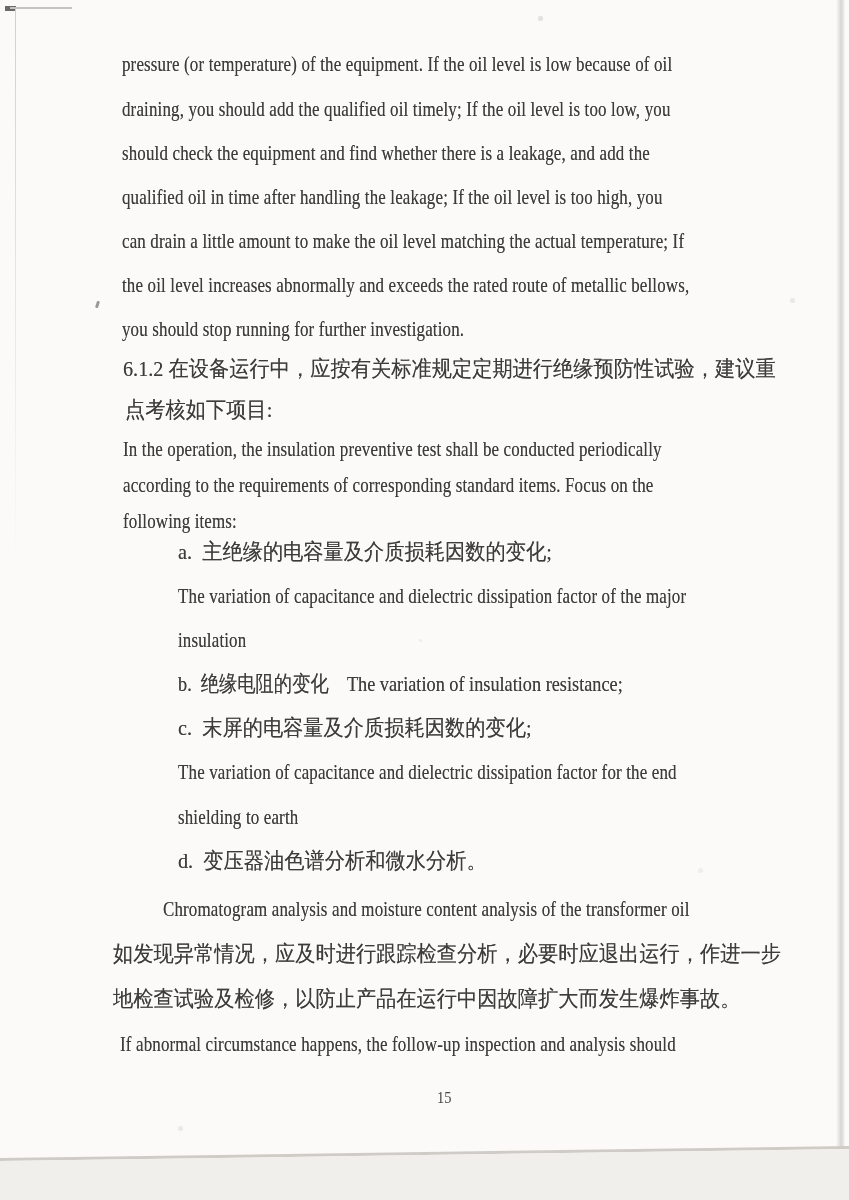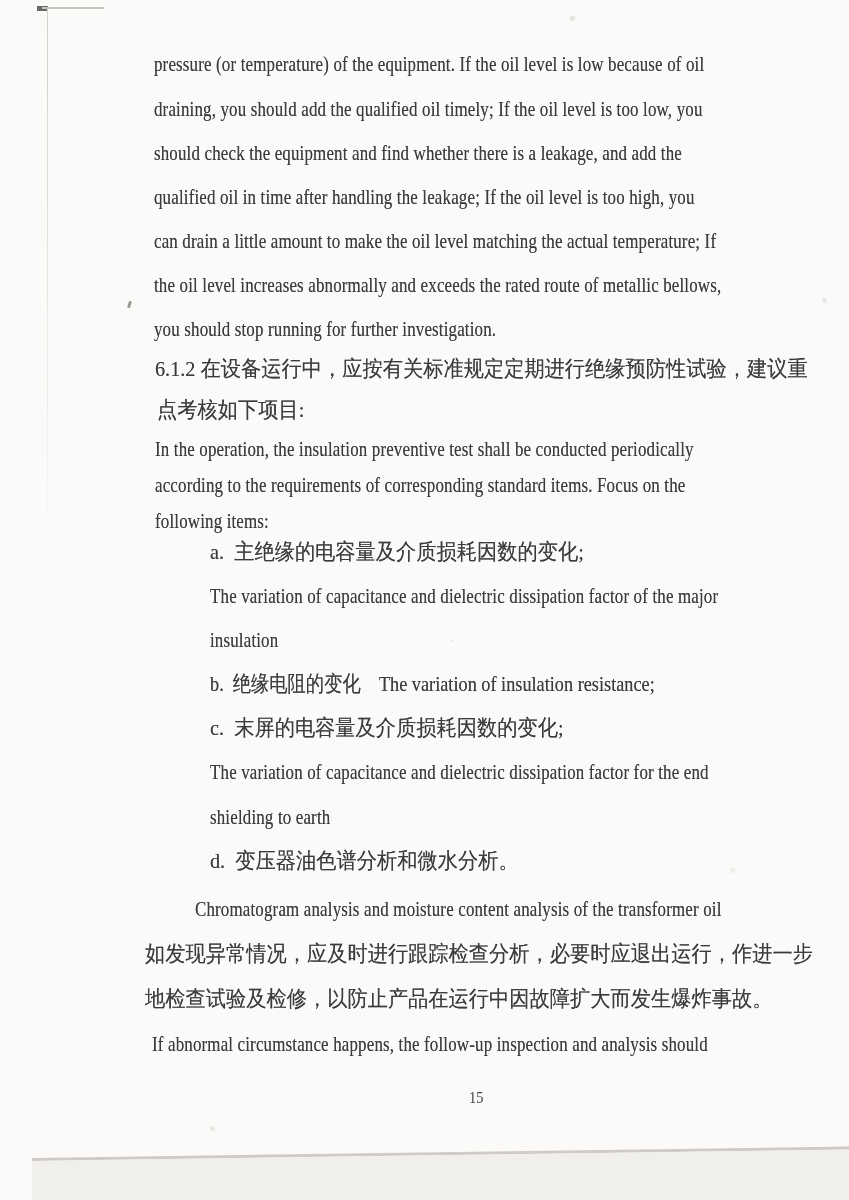--- a/index.html
+++ b/index.html
@@ -10,21 +10,20 @@
     width: 849px;
     height: 1200px;
     position: relative;
     overflow: hidden;
     background: #fbfaf8;
     font-family: "Liberation Serif", serif;
   }
   .page {
     position: absolute;
     inset: 0;
-    margin-left: 32px;
   }
   
   .line {
     position: absolute;
     white-space: pre;
     font-size: 22px;
     line-height: 1.1;
     color: #3c3c3c;
     text-shadow: 0 0 0.5px rgba(70,70,70,0.65);
     transform-origin: 0 0;

